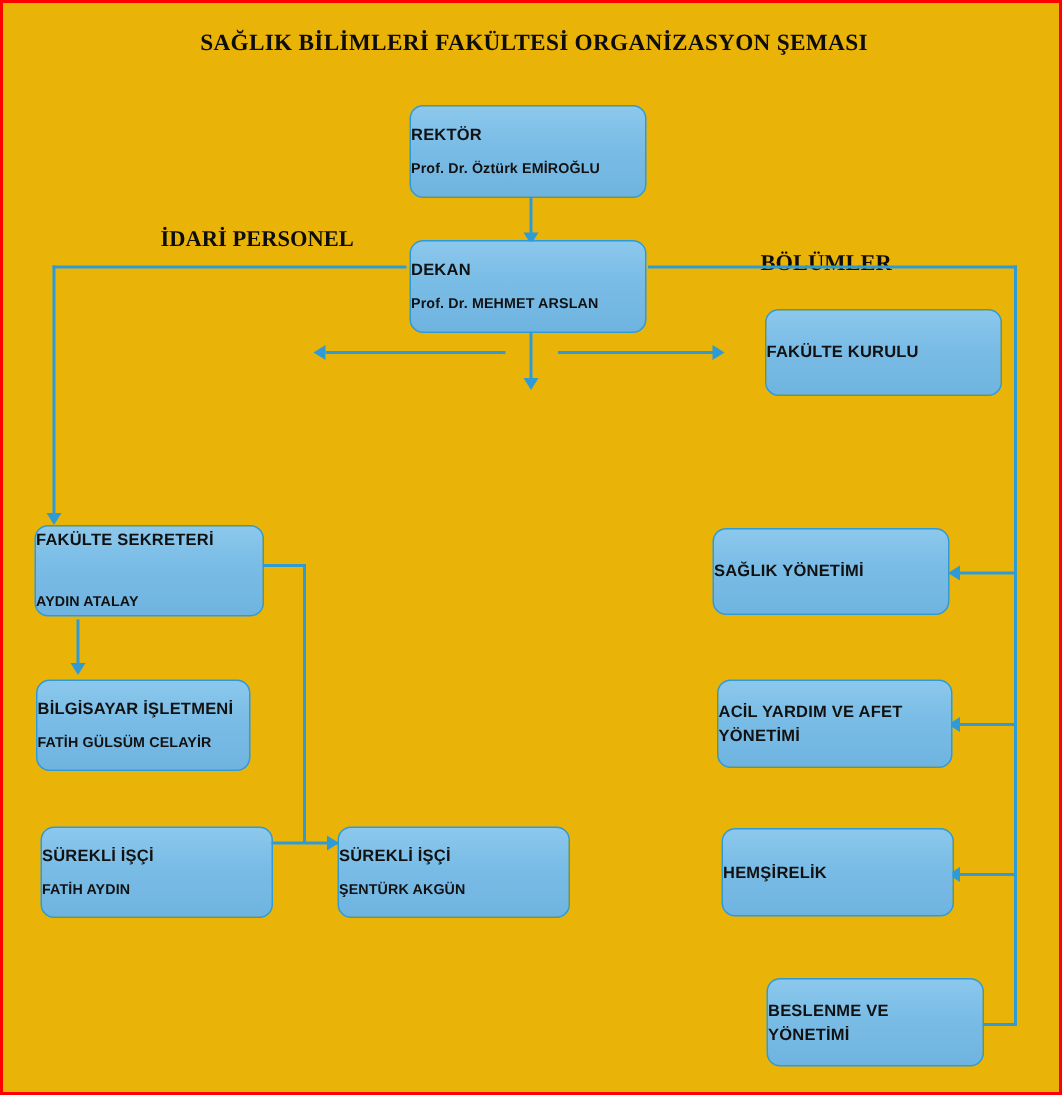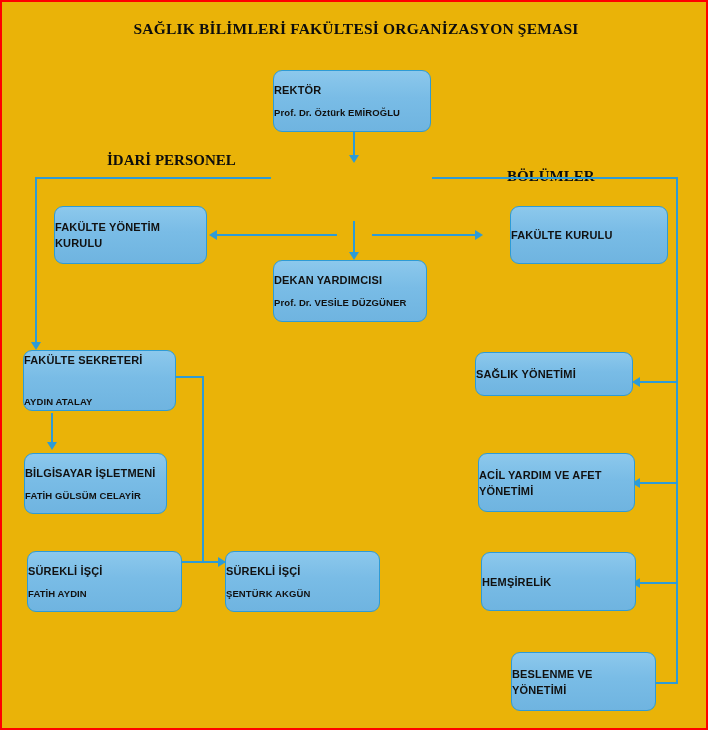--- a/index.html
+++ b/index.html
@@ -141,41 +141,37 @@
   <div class="ln v" style="left:200px;top:374px;height:186px;"></div>
   <div class="ln h" style="left:100px;top:559px;width:125px;"></div>
   <div class="arrow left" style="left:92px;top:555px;"></div>
   <div class="arrow right" style="left:216px;top:555px;"></div>
 
   <div class="node" style="left:271px;top:68px;width:158px;height:62px;">
     <div class="t1">REKTÖR</div>
     <div class="t2">Prof. Dr. Öztürk EMİROĞLU</div>
   </div>
 
-
-  <div class="node two-line" style="left:52px;top:204px;width:153px;height:58px;">
-    <div class="t1">FAKÜLTE YÖNETİM</div>
-    <div class="t1">KURULU</div>
-  </div>
+  <div class="node" style="left:271px;top:158px;width:158px;height:62px;">
+    <div class="t1">DEKAN</div>
+    <div class="t2">Prof. Dr. MEHMET ARSLAN</div>
+  </div>
+
 
   <div class="node" style="left:508px;top:204px;width:158px;height:58px;">
     <div class="t1">FAKÜLTE KURULU</div>
   </div>
 
-  <div class="node" style="left:271px;top:258px;width:154px;height:62px;">
-    <div class="t1">DEKAN YARDIMCISI</div>
-    <div class="t2">Prof. Dr. VESİLE DÜZGÜNER</div>
-  </div>
 
   <div class="node" style="left:21px;top:348px;width:153px;height:61px;gap:19px;">
     <div class="t1">FAKÜLTE SEKRETERİ</div>
     <div class="t2">AYDIN ATALAY</div>
   </div>
 
-  <div class="node" style="left:473px;top:350px;width:158px;height:44px;">
+  <div class="node" style="left:473px;top:350px;width:158px;height:58px;">
     <div class="t1">SAĞLIK YÖNETİMİ</div>
   </div>
 
   <div class="node" style="left:22px;top:451px;width:143px;height:61px;">
     <div class="t1">BİLGİSAYAR İŞLETMENİ</div>
     <div class="t2">FATİH GÜLSÜM CELAYİR</div>
   </div>
 
   <div class="node two-line" style="left:476px;top:451px;width:157px;height:59px;">
     <div class="t1">ACİL YARDIM VE AFET</div>

